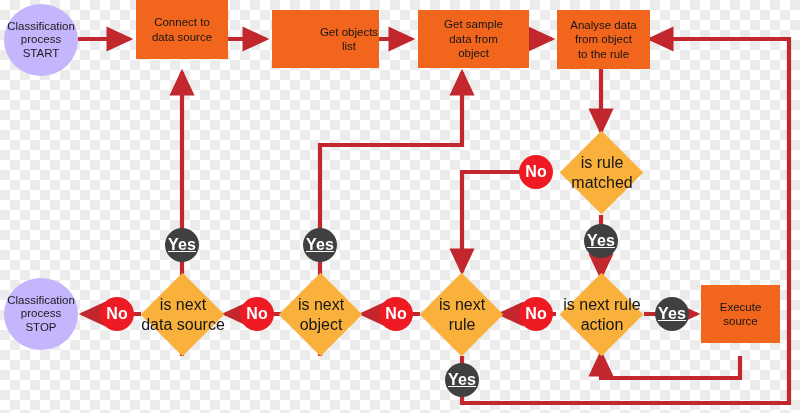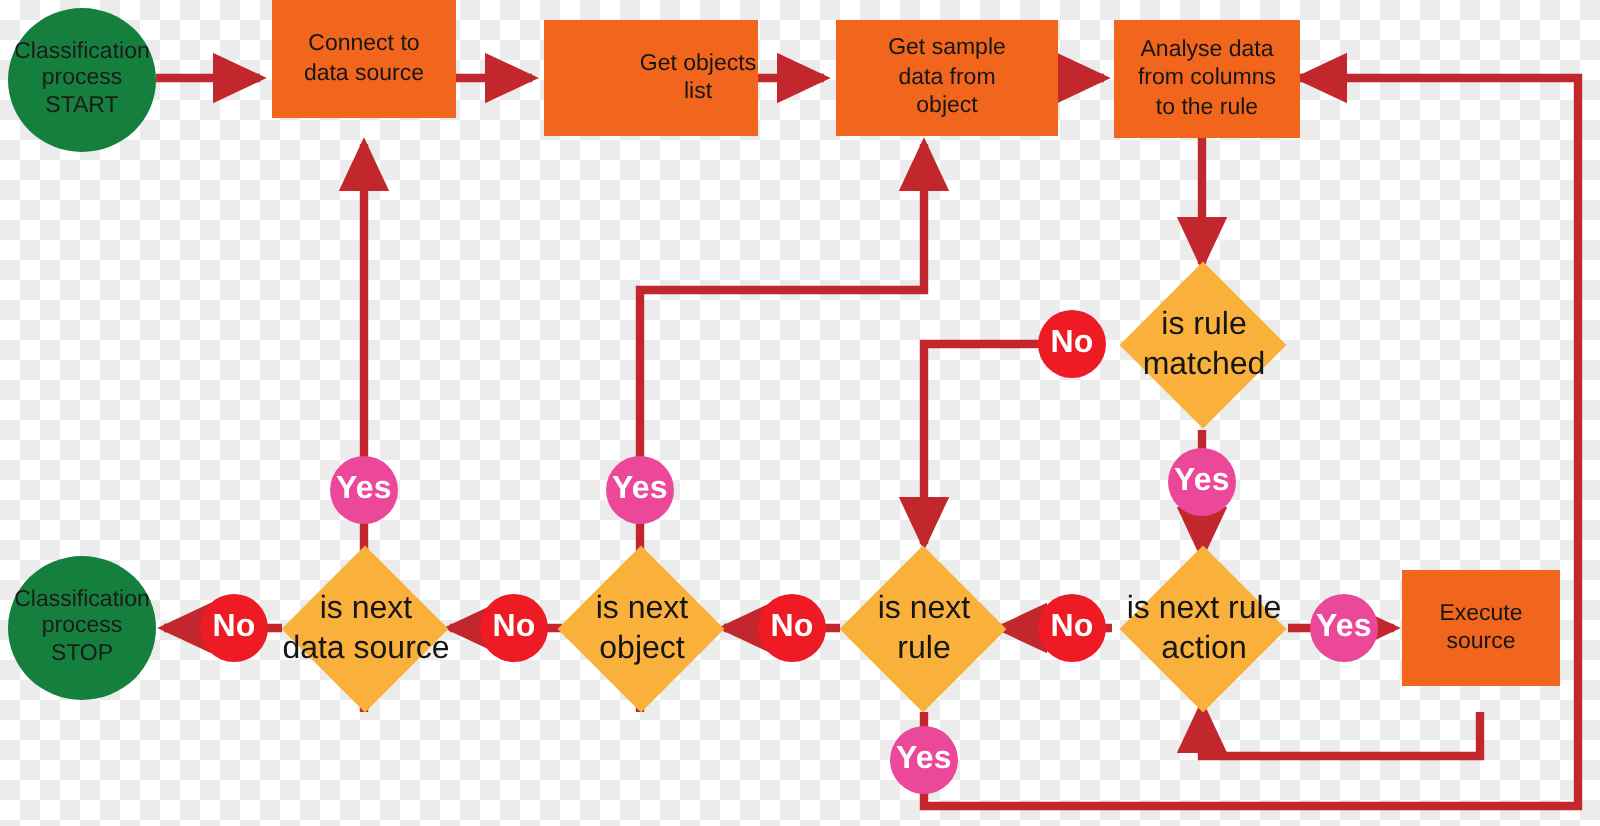--- a/index.html
+++ b/index.html
@@ -22,21 +22,21 @@
     background-position:0 0,10px 10px;
   }
 
   svg#wires{position:absolute;left:0;top:0;width:800px;height:413px;}
 
   .node{position:absolute;box-sizing:border-box;display:flex;
         align-items:center;justify-content:center;text-align:center;}
 
   .terminator{
     border-radius:50%;
-    background:#15803d;
+    background:#c4b5fd;
     color:#1b1b1b;
     font-size:11.5px;
     line-height:1.18;
     font-weight:400;
   }
   .process{
     background:#F2651C;
     color:#161616;
     font-size:11.5px;
     line-height:1.25;
@@ -55,21 +55,21 @@
     color:#161616;font-size:16px;line-height:1.25;
   }
 
   .pill{
     position:absolute;border-radius:50%;
     display:flex;align-items:center;justify-content:center;
     color:#ffffff;font-size:16px;font-weight:700;
     letter-spacing:.1px;
   }
   .pill.no{background:#EE1B24;}
-  .pill.yes{background:#ec4899;}
+  .pill.yes{background:#404040;text-decoration:underline;}
 </style>
 </head>
 <body>
 
 <div id="stage">
   <div id="checker"></div>
 
   <svg id="wires" viewBox="0 0 800 413" xmlns="http://www.w3.org/2000/svg">
     <defs>
       <marker id="ah" markerWidth="7" markerHeight="7" refX="5.6" refY="3" orient="auto">
@@ -126,21 +126,21 @@
   </div>
 
   <div class="node process" style="left:418px;top:10px;width:111px;height:58px;">
     <span style="white-space:pre-line;">Get sample
 data from
 object</span>
   </div>
 
   <div class="node process" style="left:557px;top:10px;width:93px;height:59px;">
     <span style="white-space:pre-line;">Analyse data
-from columns
+from object
 to the rule</span>
   </div>
 
   <div class="decision-wrap" style="left:572px;top:143px;width:59px;height:59px;">
     <div class="decision-shape"></div>
     <div class="decision-label" style="white-space:pre-line;width:96px;left:-18px;">is rule
 matched</div>
   </div>
 
   <div class="pill no" style="left:519px;top:155px;width:34px;height:34px;">

